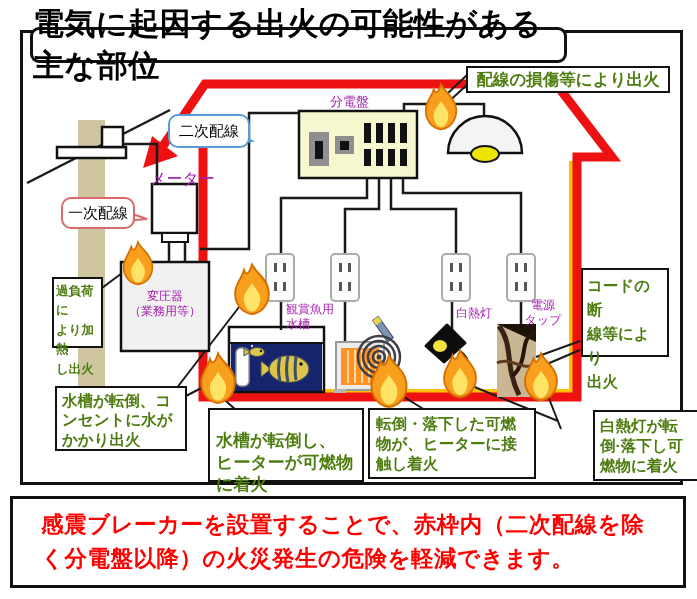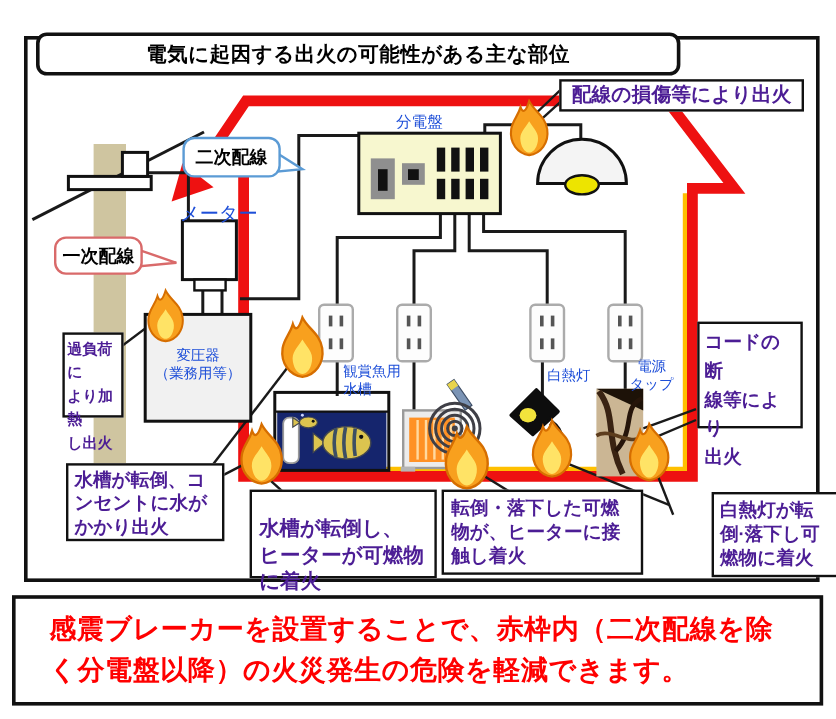--- a/index.html
+++ b/index.html
@@ -2,37 +2,37 @@
 <html><head>
 <meta charset="utf-8">
 <style>
   html,body{margin:0;padding:0;background:#ffffff;}
   #stage{position:relative;width:697px;height:599px;background:#fff;overflow:hidden;
          font-family:"Liberation Sans","DejaVu Sans",sans-serif;}
   #stage *{box-sizing:border-box;}
   .abs{position:absolute;}
   #diagram-border{left:20px;top:30px;width:663px;height:455px;border:3.5px solid #111;z-index:0;}
   #artwork{left:0;top:0;z-index:1;}
-  .txt{z-index:2;white-space:pre-line;color:#4c1d95;}
+  .txt{z-index:2;white-space:pre-line;color:#4d7c0f;}
   #title-box{left:30px;top:27px;width:537px;height:36px;background:#fff;border:3px solid #111;
              border-radius:9px;display:flex;align-items:center;justify-content:center;
-             font-size:17px;font-weight:bold;z-index:3;letter-spacing:.5px;}
+             font-size:31px;font-weight:bold;z-index:3;letter-spacing:.5px;}
   .callout{background:#fff;border:2.5px solid #111;font-weight:bold;line-height:1.3;z-index:2;}
   #cb-haisen{left:466px;top:66px;width:204px;height:27px;font-size:16.5px;display:flex;align-items:center;justify-content:center;line-height:1.1;}
   #cb-kafuka{left:52px;top:277px;width:51px;height:71px;font-size:12.5px;padding:3px 2px;line-height:1.55;}
   #cb-suiso1{left:55px;top:386px;width:132px;height:65px;font-size:15.5px;padding:3px 5px;line-height:1.25;}
   #cb-suiso2{left:208px;top:408px;width:156px;height:74px;font-size:17px;padding:20px 6px;font-family:Liberation Serif, serif;}
   #cb-tento{left:368px;top:408px;width:168px;height:71px;font-size:15.5px;padding:4px 6px;}
   #cb-hakunetsu{left:556px;top:410px;width:107px;height:71px;font-size:15.5px;padding:4px 5px;margin-left:37px;}
   #cb-code{left:581px;top:268px;width:88px;height:89px;font-size:15.5px;padding:4px 4px;line-height:1.55;}
   .bubble{background:#fff;border-radius:10px;display:flex;align-items:center;justify-content:center;
-          font-weight:bold;font-size:15px;z-index:2;}
+          font-weight:normal;font-size:15px;z-index:2;margin-left:16px;}
   #bubble-secondary{left:152px;top:114px;width:82px;height:34px;border:2.5px solid #5b9bd5;}
   #bubble-primary{left:45px;top:197px;width:74px;height:32px;border:2.5px solid #d96a6a;}
-  .lbl{font-size:12px;color:#1d4ed8;z-index:2;line-height:1.25;}
+  .lbl{font-size:12px;color:#a21caf;z-index:2;line-height:1.25;}
   #lbl-bunden{left:330px;top:94px;font-size:13px;}
   #lbl-meter{left:150px;top:169px;font-size:16px;}
   #lbl-transformer{left:121px;top:289px;width:88px;text-align:center;}
   #lbl-tank{left:286px;top:302px;}
   #lbl-stove{left:366px;top:295px;}
   #lbl-lamp{left:456px;top:306px;}
   #lbl-tap{left:522px;top:298px;width:42px;text-align:center;}
   #banner{left:10px;top:496px;width:676px;height:92px;background:#fff;border:3.5px solid #111;
           color:#ff0000;font-weight:bold;font-size:22.5px;line-height:1.5;padding:9px 28px;z-index:2;
           letter-spacing:.5px;}

